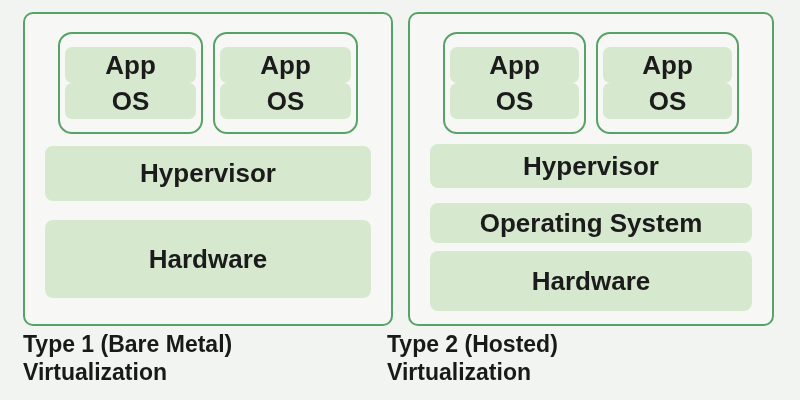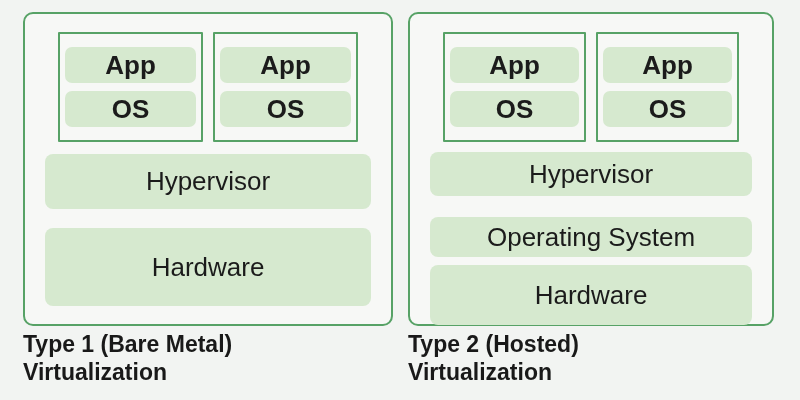--- a/index.html
+++ b/index.html
@@ -21,55 +21,55 @@
     display:flex; flex-direction:column;
   }
   .panel-left  { left:23px;  width:370px; }
   .panel-right { left:408px; width:366px; }
 
   .vm-row { display:flex; gap:10px; margin:0 13px; }
   .vm-box {
     flex:1;
     background:#f7f8f6;
     border:2px solid #57a266;
-    border-radius:1px;
+    border-radius:14px;
     box-sizing:border-box;
     padding:13px 5px;
-    display:flex; flex-direction:column; gap:8px;
+    display:flex; flex-direction:column; 
   }
   .chip {
     background:#d6e9cf;
     border-radius:7px;
     height:36px;
     display:flex; align-items:center; justify-content:center;
     font-weight:bold; font-size:26px;
   }
   .bar {
     background:#d6e9cf;
     border-radius:8px;
     display:flex; align-items:center; justify-content:center;
-    font-weight:normal; font-size:26px;
+    font-weight:bold; font-size:26px;
     flex-shrink:0;
   }
   
   .panel-left  .bar-hypervisor { margin-top:12px; height:55px; }
   .panel-left  .bar-hardware   { margin-top:19px; height:78px; }
   
   .panel-right .bar-hypervisor { margin-top:10px; height:44px; }
-  .panel-right .bar-os         { margin-top:21px;  height:40px; }
+  .panel-right .bar-os         { margin-top:15px;  height:40px; }
   .panel-right .bar-hardware   { margin-top:8px;  height:60px; }
 
   .caption {
     position:absolute; top:330px;
     text-align:left;
     font-weight:bold; font-size:23px; line-height:28px;
     color:#191919;
   }
   .caption-left  { left:23px;  width:370px; }
-  .caption-right { left:408px; width:366px; }
+  .caption-right { left:387px; width:366px; }
 </style>
 </head>
 <body>
 
 <div class="panel panel-left">
   <div class="vm-row">
     <div class="vm-box">
       <div class="chip">App</div>
       <div class="chip">OS</div>
     </div>

